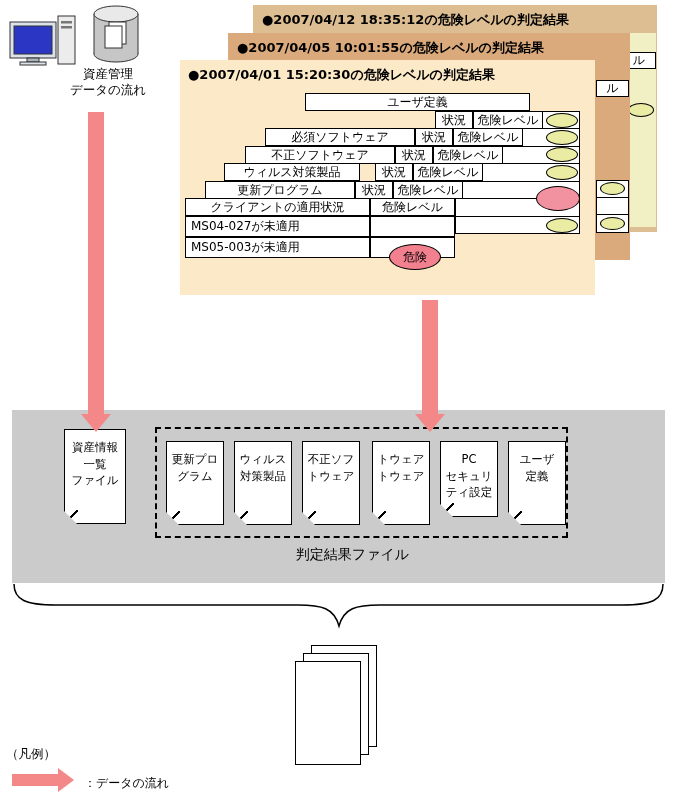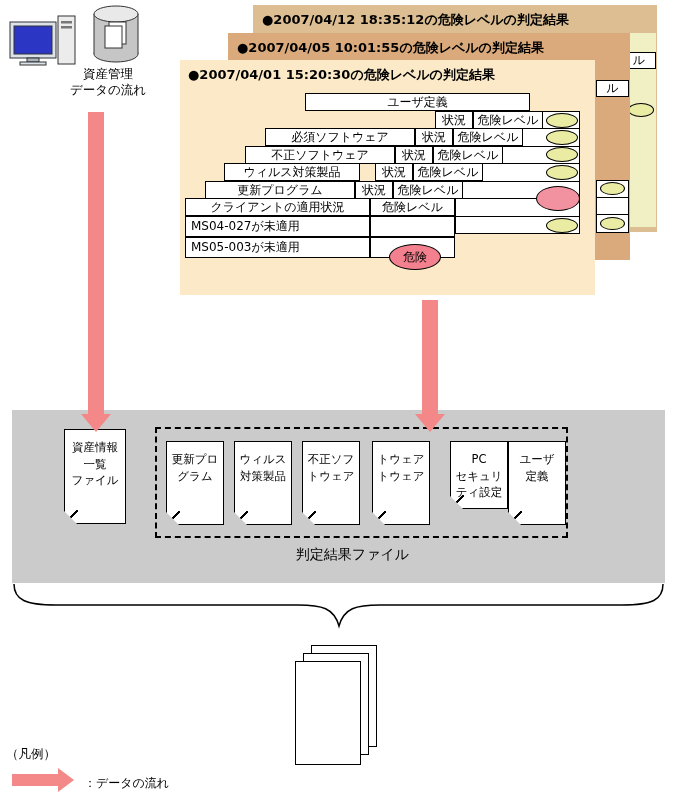--- a/index.html
+++ b/index.html
@@ -62,21 +62,21 @@
     </div>
     <div class="fold"></div>
   </div>
   <div class="file" style="left:372px;top:441px;width:58px;height:84px">
     <div class="txt">
       <div>トウェア</div>
       <div>トウェア</div>
     </div>
     <div class="fold"></div>
   </div>
-  <div class="file" style="left:450px;top:441px;width:58px;height:68px">
+  <div class="file" style="left:440px;top:441px;width:58px;height:76px">
     <div class="txt">
       <div>PC</div>
       <div>セキュリ</div>
       <div>ティ設定</div>
     </div>
     <div class="fold"></div>
   </div>
   <div class="file" style="left:508px;top:441px;width:58px;height:84px">
     <div class="txt">
       <div>ユーザ</div>

